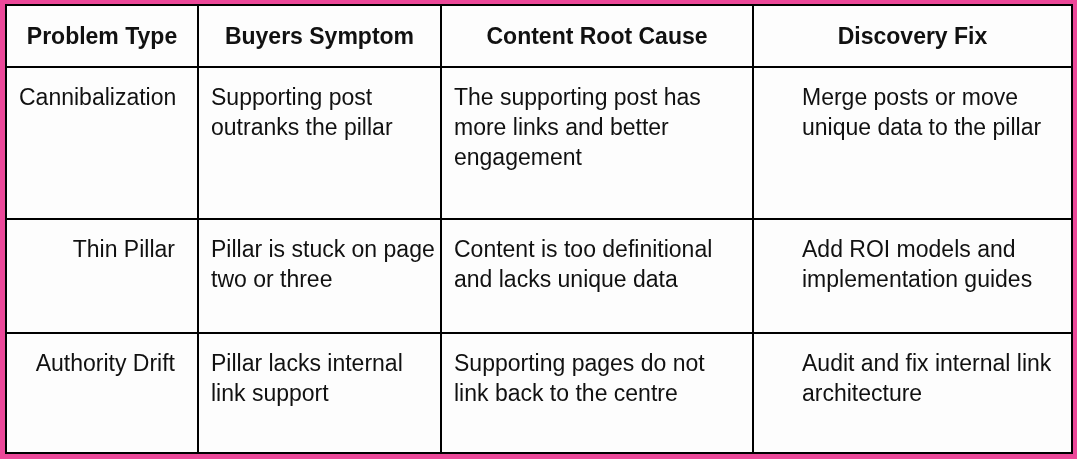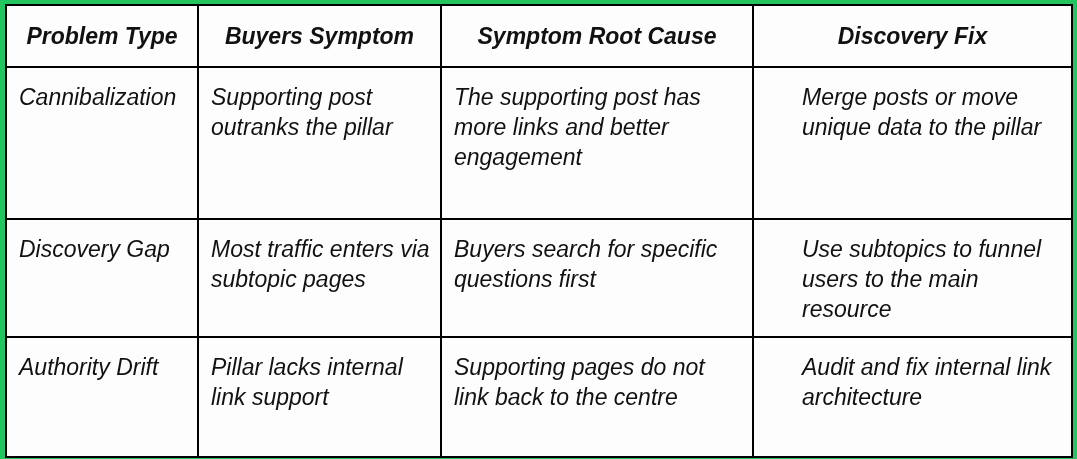--- a/index.html
+++ b/index.html
@@ -5,23 +5,22 @@
   html, body {
     margin: 0;
     padding: 0;
     background: #fdfdfd;
     font-family: "Liberation Sans", "DejaVu Sans", sans-serif;
   }
   .page {
     position: relative;
     width: 1077px;
     height: 459px;
-    background: #22c55e;
+    background: #ec4899;
     overflow: hidden;
-    font-style: italic;
   }
   table.doc-table {
     position: absolute;
     left: 5px;
     top: 4px;
     width: 1066px;
     border-collapse: collapse;
     table-layout: fixed;
     background: #fdfdfd;
   }
@@ -40,21 +39,21 @@
     padding: 2px 6px;
     height: 56px;
   }
   table.doc-table td {
     font-weight: normal;
     text-align: left;
     vertical-align: top;
     padding: 14px 12px 12px 12px;
   }
   
-  table.doc-table td.col-1 { padding-right: 22px; }
+  table.doc-table td.col-1 { padding-right: 22px; text-align: right; }
   table.doc-table td.col-2 { padding-right: 4px; border-radius: 25px; }
   table.doc-table td.col-3 { padding-right: 12px; }
   table.doc-table td.col-4 { padding-right: 12px; padding-left: 48px; }
   tr.row-1 td { height: 124px; }
   tr.row-2 td { height: 86px; }
   tr.row-3 td { height: 87px; }
   tr.row-4 td { height: 92px; }
 </style>
 </head>
 <body>
@@ -64,36 +63,36 @@
     <colgroup>
       <col style="width:192px">
       <col style="width:243px">
       <col style="width:312px">
       <col style="width:319px">
     </colgroup>
     <thead>
       <tr class="header-row">
         <th>Problem Type</th>
         <th>Buyers Symptom</th>
-        <th>Symptom Root Cause</th>
+        <th>Content Root Cause</th>
         <th>Discovery Fix</th>
       </tr>
     </thead>
     <tbody>
       <tr class="row-1">
         <td class="col-1">Cannibalization</td>
         <td class="col-2">Supporting post outranks the pillar</td>
         <td class="col-3">The supporting post has more links and better engagement</td>
         <td class="col-4">Merge posts or move unique data to the pillar</td>
       </tr>
-      <tr class="row-3">
-        <td class="col-1">Discovery Gap</td>
-        <td class="col-2">Most traffic enters via subtopic pages</td>
-        <td class="col-3">Buyers search for specific questions first</td>
-        <td class="col-4">Use subtopics to funnel users to the main resource</td>
+      <tr class="row-2">
+        <td class="col-1">Thin Pillar</td>
+        <td class="col-2">Pillar is stuck on page two or three</td>
+        <td class="col-3">Content is too definitional and lacks unique data</td>
+        <td class="col-4">Add ROI models and implementation guides</td>
       </tr>
       <tr class="row-4">
         <td class="col-1">Authority Drift</td>
         <td class="col-2">Pillar lacks internal link support</td>
         <td class="col-3">Supporting pages do not link back to the centre</td>
         <td class="col-4">Audit and fix internal link architecture</td>
       </tr>
     </tbody>
   </table>
 </div>

